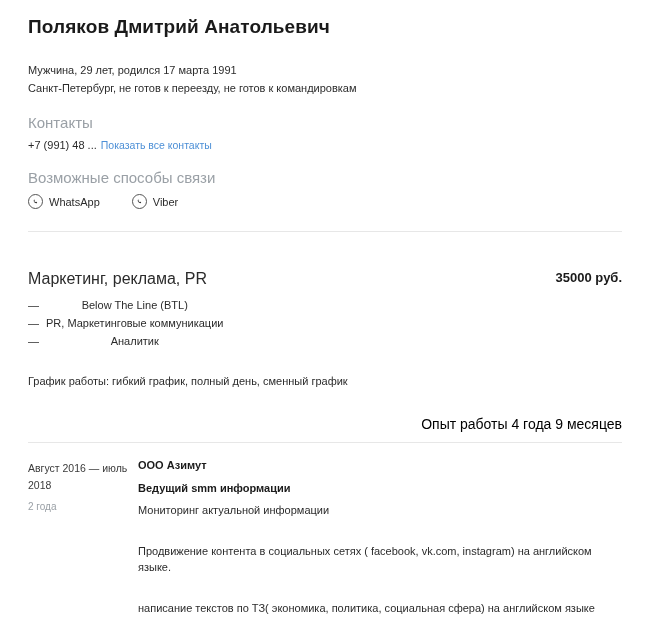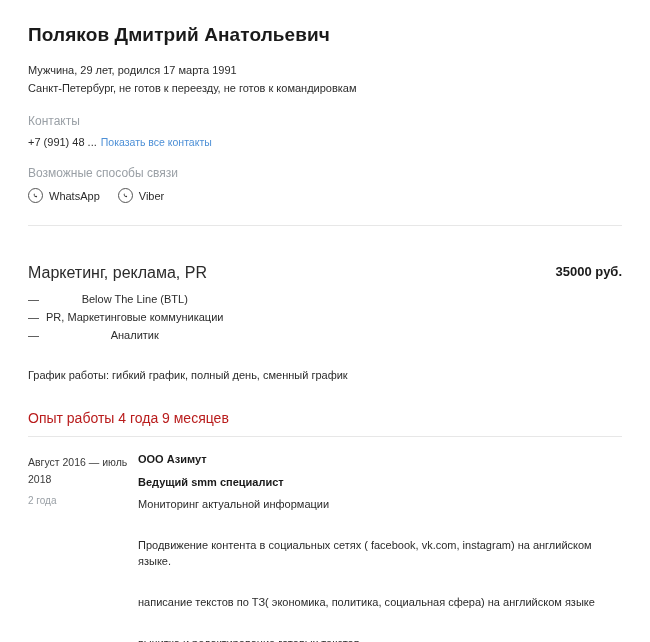--- a/index.html
+++ b/index.html
@@ -18,32 +18,32 @@
     padding: 0 28px;
     overflow: hidden;
   }
 
   
   .person-name {
     font-size: 19px;
     font-weight: bold;
     color: #1a1a1a;
     letter-spacing: 0.1px;
-    padding-top: 24px;
-    margin: 0 0 16px 0;
+    padding-top: 16px;
+    margin: 0 0 24px 0;
   }
   .personal-line {
     font-size: 11px;
     color: #2b2b2b;
     line-height: 16px;
   }
   .personal-line + .personal-line { margin-top: 2px; }
 
   .section-caption {
-    font-size: 12px;
+    font-size: 15px;
     color: #9aa0a6;
     margin-top: 18px;
     margin-bottom: 8px;
   }
 
   .contact-row {
     font-size: 11px;
     color: #2b2b2b;
     display: flex;
     align-items: center;
@@ -52,21 +52,21 @@
   .link-blue {
     color: #4c8fd6;
     font-size: 10.5px;
     text-decoration: none;
     cursor: pointer;
   }
 
   .messengers {
     display: flex;
     align-items: center;
-    gap: 18px;
+    gap: 32px;
   }
   .messenger {
     display: flex;
     align-items: center;
     gap: 6px;
     font-size: 11px;
     color: #2b2b2b;
   }
   .circle-icon {
     width: 15px;
@@ -136,24 +136,25 @@
   }
   .employment div {
     font-size: 11px;
     color: #2b2b2b;
     line-height: 18px;
   }
 
   
   .experience-title {
     font-size: 14px;
-    color: #b91c1c;
+    color: #000000;
     margin-top: 26px;
     margin-bottom: 4px;
     font-weight: normal;
+    text-align: right;
   }
   .exp-divider {
     height: 1px;
     background: #e7e7e7;
     margin: 10px 0 16px 0;
   }
 
   .exp-row {
     display: flex;
     align-items: flex-start;
@@ -251,21 +252,21 @@
   <div class="experience-title">Опыт работы 4 года 9 месяцев</div>
   <div class="exp-divider"></div>
 
   <div class="exp-row">
     <div class="exp-period">
       <div>Август 2016 — июль 2018</div>
       <div class="exp-duration">2 года</div>
     </div>
     <div class="exp-body">
       <div class="company">ООО Азимут</div>
-      <div class="job-title">Ведущий smm специалист</div>
+      <div class="job-title">Ведущий smm информации</div>
       <div class="job-desc">
         <p class="gap-sm">Мониторинг актуальной информации</p>
         <p class="gap">Продвижение контента в социальных сетях ( facebook, vk.com, instagram) на английском языке.</p>
         <p class="gap">написание текстов по ТЗ( экономика, политика, социальная сфера) на английском языке</p>
         <p class="gap">вычитка и редактирование готовых текстов</p>
 
       </div>
     </div>
   </div>
 

